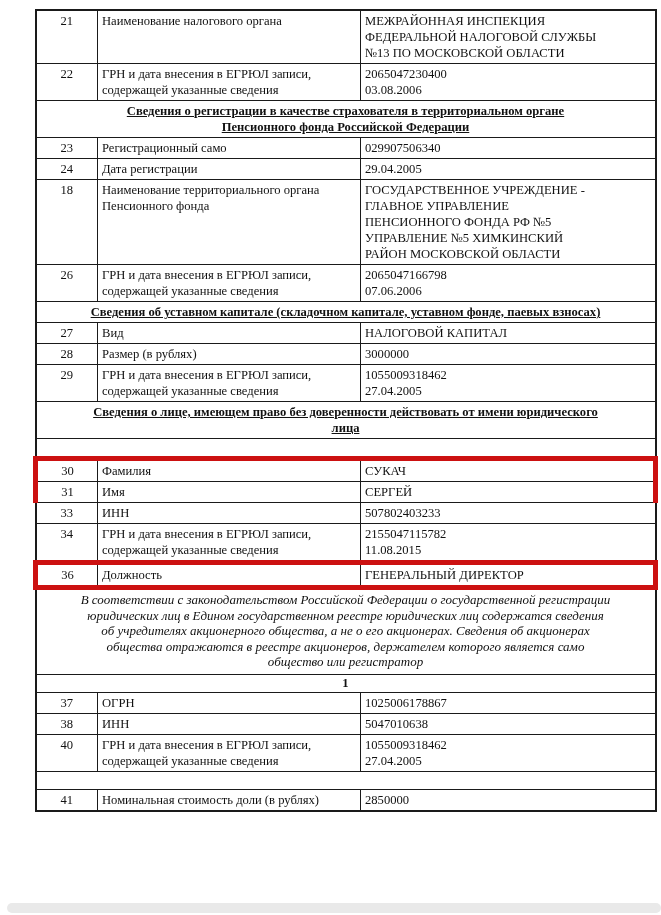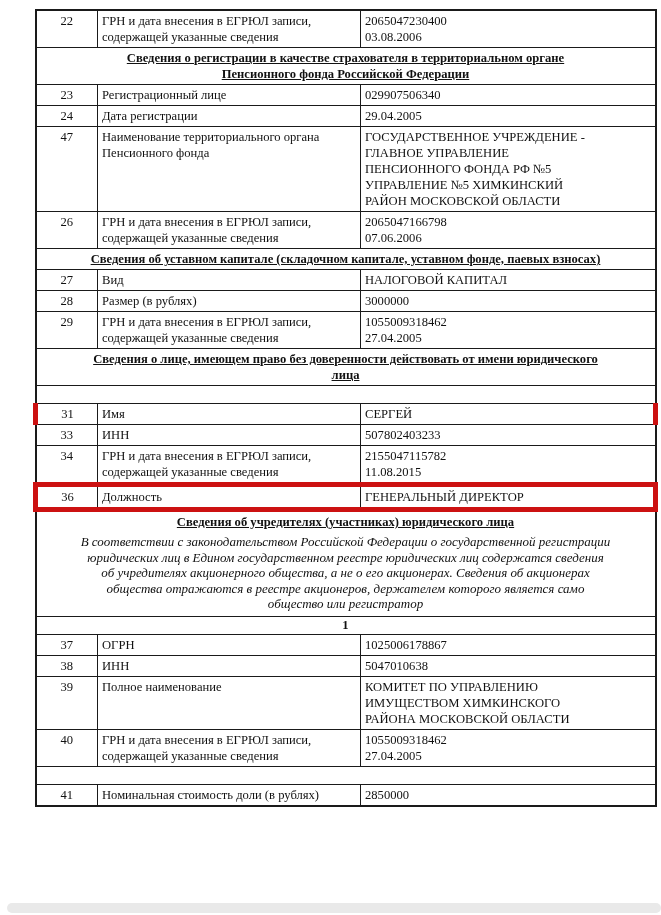--- a/index.html
+++ b/index.html
@@ -57,42 +57,49 @@
 <body>
 
 <table class="registry">
   <colgroup>
     <col class="c-num">
       <col class="c-label">
       <col class="c-value">
   </colgroup>
   <tbody>
       <tr>
+        <td class="num">21</td>
+        <td>Наименование налогового органа</td>
+        <td>МЕЖРАЙОННАЯ ИНСПЕКЦИЯ
+ФЕДЕРАЛЬНОЙ НАЛОГОВОЙ СЛУЖБЫ
+№13 ПО МОСКОВСКОЙ ОБЛАСТИ</td>
+      </tr>
+      <tr>
         <td class="num">22</td>
         <td>ГРН и дата внесения в ЕГРЮЛ записи,
 содержащей указанные сведения</td>
         <td>2065047230400
 03.08.2006</td>
       </tr>
       <tr>
         <td class="section" colspan="3">Сведения о регистрации в качестве страхователя в территориальном органе
 Пенсионного фонда Российской Федерации</td>
       </tr>
       <tr>
         <td class="num">23</td>
-        <td>Регистрационный лице</td>
+        <td>Регистрационный само</td>
         <td>029907506340</td>
       </tr>
       <tr>
         <td class="num">24</td>
         <td>Дата регистрации</td>
         <td>29.04.2005</td>
       </tr>
       <tr>
-        <td class="num">47</td>
+        <td class="num">18</td>
         <td>Наименование территориального органа
 Пенсионного фонда</td>
         <td>ГОСУДАРСТВЕННОЕ УЧРЕЖДЕНИЕ -
 ГЛАВНОЕ УПРАВЛЕНИЕ
 ПЕНСИОННОГО ФОНДА РФ №5
 УПРАВЛЕНИЕ №5 ХИМКИНСКИЙ
 РАЙОН МОСКОВСКОЙ ОБЛАСТИ</td>
       </tr>
       <tr>
         <td class="num">26</td>
@@ -121,20 +128,25 @@
         <td>1055009318462
 27.04.2005</td>
       </tr>
       <tr>
         <td class="section" colspan="3">Сведения о лице, имеющем право без доверенности действовать от имени юридического
 лица</td>
       </tr>
       <tr>
         <td class="gap" colspan="3"></td>
       </tr>
+      <tr class="hl hl-top">
+        <td class="num">30</td>
+        <td>Фамилия</td>
+        <td>СУКАЧ</td>
+      </tr>
       <tr class="hl">
         <td class="num">31</td>
         <td>Имя</td>
         <td>СЕРГЕЙ</td>
       </tr>
       <tr>
         <td class="num">33</td>
         <td>ИНН</td>
         <td>507802403233</td>
       </tr>
@@ -142,50 +154,40 @@
         <td class="num">34</td>
         <td>ГРН и дата внесения в ЕГРЮЛ записи,
 содержащей указанные сведения</td>
         <td>2155047115782
 11.08.2015</td>
       </tr>
       <tr class="hl hl-single">
         <td class="num">36</td>
         <td>Должность</td>
         <td>ГЕНЕРАЛЬНЫЙ ДИРЕКТОР</td>
-      </tr>
-      <tr>
-        <td class="section nb-bottom" colspan="3">Сведения об учредителях (участниках) юридического лица</td>
       </tr>
       <tr>
         <td class="note nb-top" colspan="3">В соответствии с законодательством Российской Федерации о государственной регистрации
 юридических лиц в Едином государственном реестре юридических лиц содержатся сведения
 об учредителях акционерного общества, а не о его акционерах. Сведения об акционерах
 общества отражаются в реестре акционеров, держателем которого является само
 общество или регистратор</td>
       </tr>
       <tr>
         <td class="center-row" colspan="3">1</td>
       </tr>
       <tr>
         <td class="num">37</td>
         <td>ОГРН</td>
         <td>1025006178867</td>
       </tr>
       <tr>
         <td class="num">38</td>
         <td>ИНН</td>
         <td>5047010638</td>
-      </tr>
-      <tr>
-        <td class="num">39</td>
-        <td>Полное наименование</td>
-        <td>КОМИТЕТ ПО УПРАВЛЕНИЮ
-ИМУЩЕСТВОМ ХИМКИНСКОГО
-РАЙОНА МОСКОВСКОЙ ОБЛАСТИ</td>
       </tr>
       <tr>
         <td class="num">40</td>
         <td>ГРН и дата внесения в ЕГРЮЛ записи,
 содержащей указанные сведения</td>
         <td>1055009318462
 27.04.2005</td>
       </tr>
       <tr>
         <td class="gap" colspan="3"></td>

